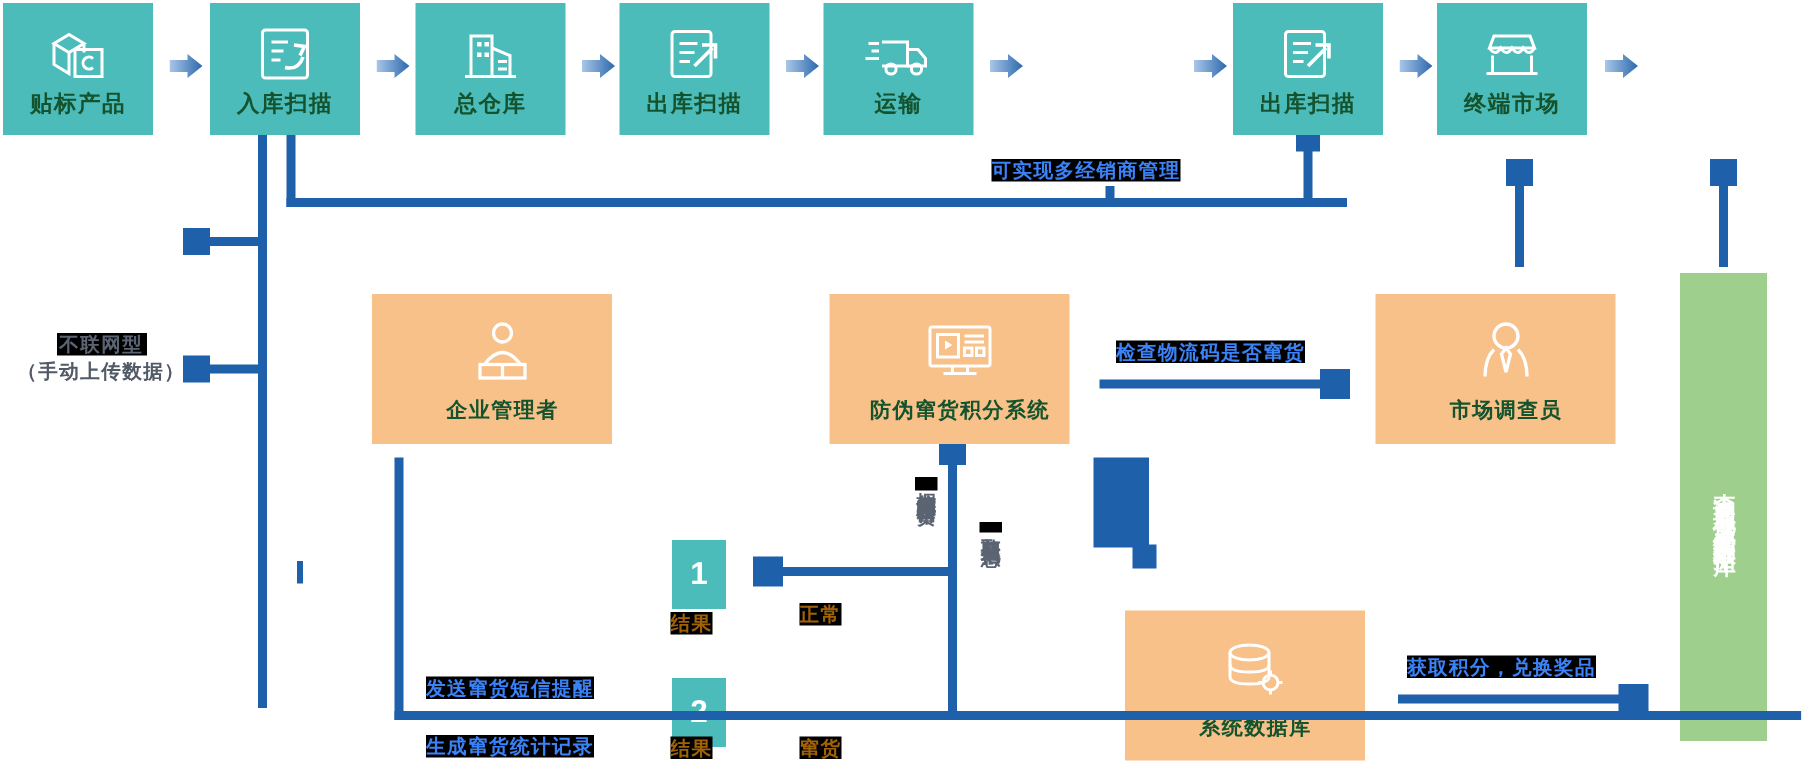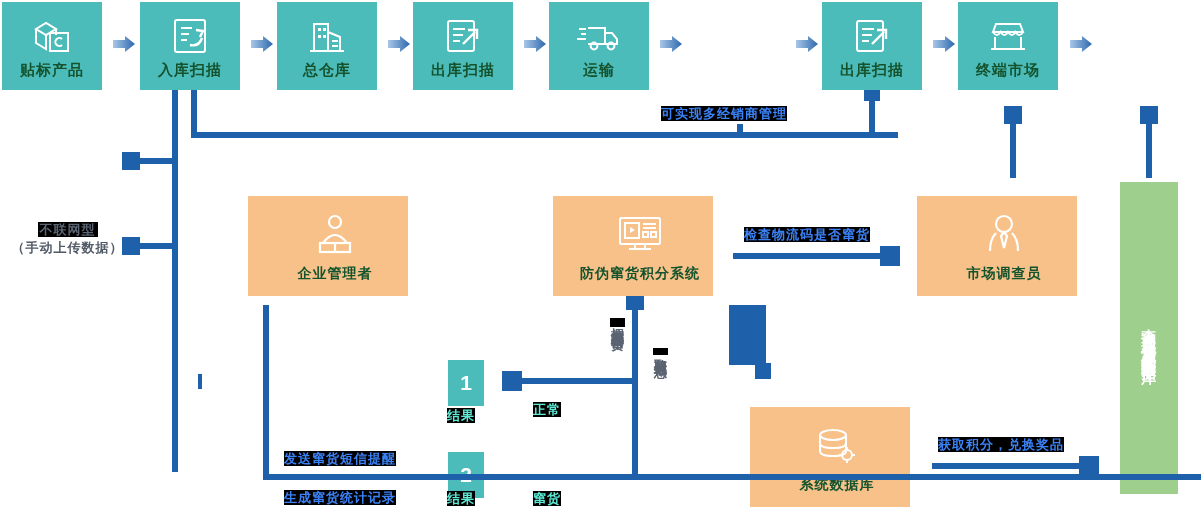--- a/index.html
+++ b/index.html
@@ -51,21 +51,21 @@
   .typelbl{position:absolute;text-align:center;font-size:13px;font-weight:bold;
            color:#515a66;line-height:1.35;letter-spacing:1px;white-space:nowrap;}
   .typelbl .l1{background:#000;color:#5b6472;padding:0 2px;}
   .typelbl .l2{display:block;}
 
   
   .badge{position:absolute;width:36px;height:46px;background:#4cbcbb;color:#fff;
          display:flex;align-items:center;justify-content:center;
          font-size:21px;font-weight:bold;}
   .badgecap{position:absolute;font-size:13px;font-weight:bold;color:#515a66;letter-spacing:1px;}
-  .badgecap .hi{background:#000;color:#5eead4;}
+  .badgecap .hi{background:#000;color:#a16207;}
 </style>
 </head>
 <body>
 
 <div id="stage">
 
   <div class="node teal top" style="left:2px;">
     <span class="ico">
       <svg width="44" height="42" viewBox="0 0 44 42" fill="none" stroke="#fff" stroke-width="2">
         <path d="M6 14 L16 8 L26 14 L16 20 Z"></path>

